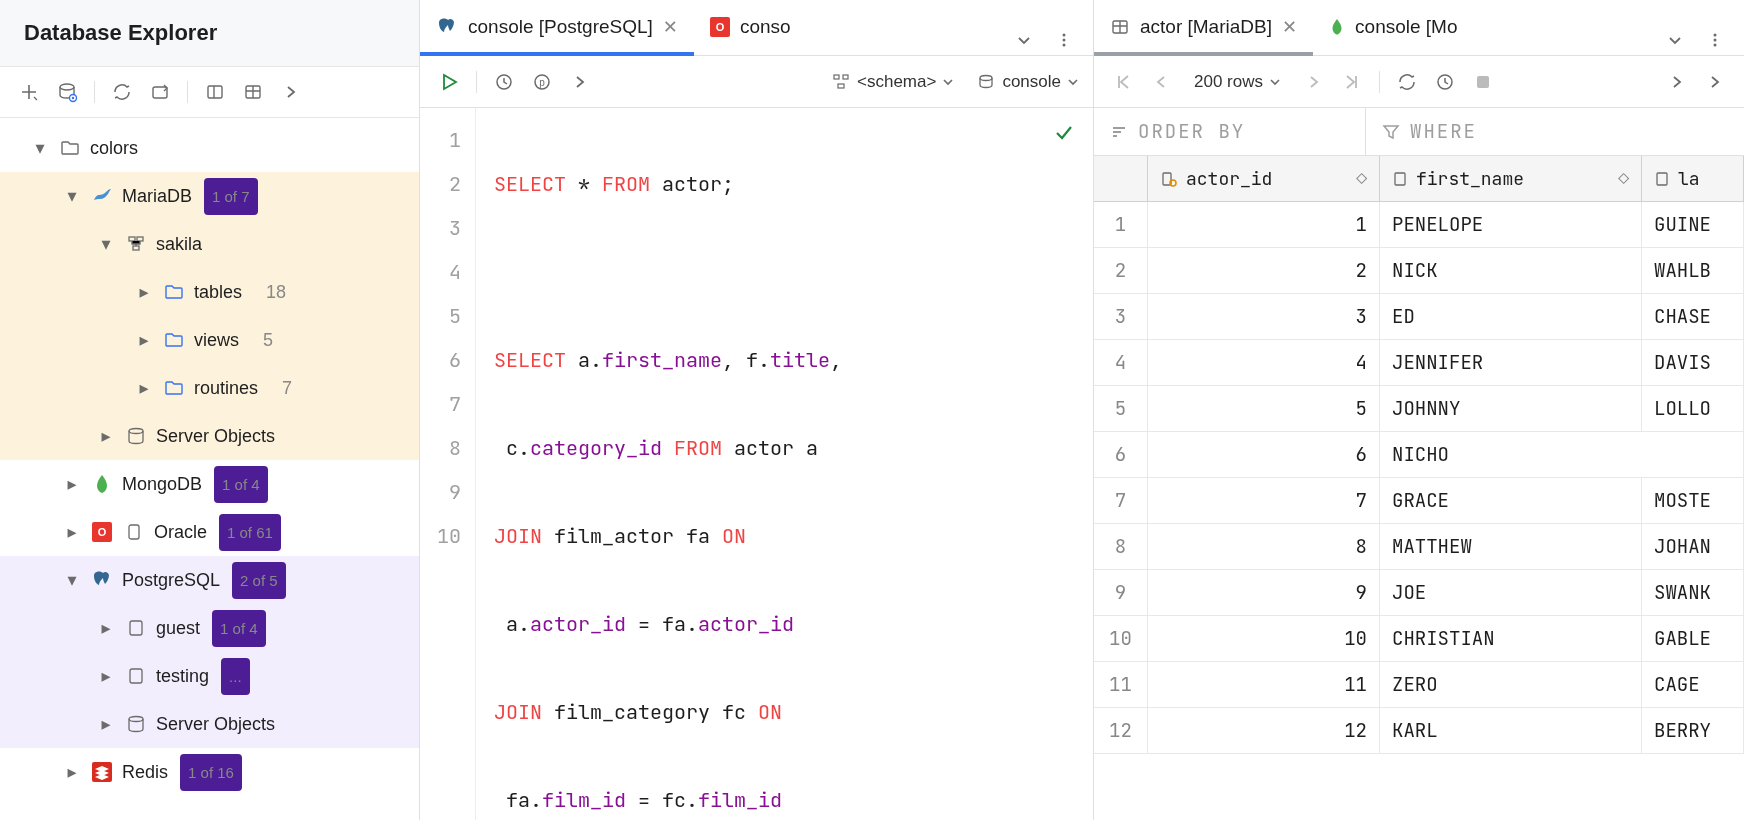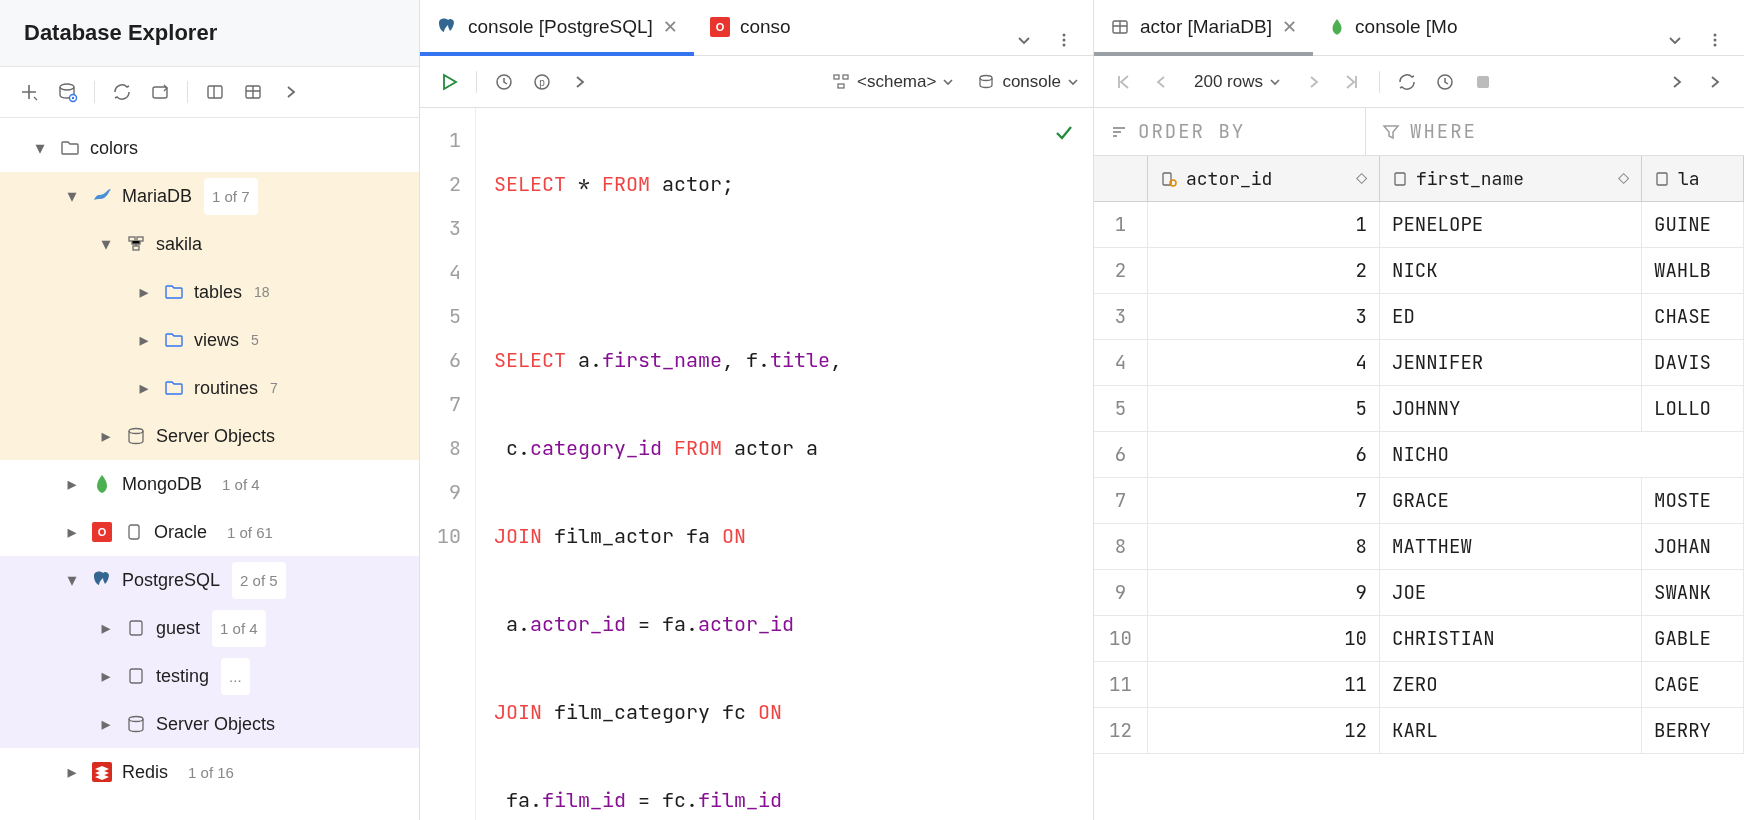--- a/index.html
+++ b/index.html
@@ -10,22 +10,22 @@
 .sidebar-toolbar { display: flex; align-items: center; gap: 8px; padding: 10px 14px; border-bottom: 1px solid #e6e6e6; background: #fff; }
 .tb-btn { width: 30px; height: 30px; display: flex; align-items: center; justify-content: center; color: #6b6b6b; cursor: pointer; border-radius: 4px; }
 .tb-sep { width: 1px; height: 22px; background: #e0e0e0; margin: 0 4px; }
 .tree { flex: 1; overflow: auto; background: #fff; padding-top: 6px; font-size: 18px; }
 .tree-row { display: flex; align-items: center; height: 48px; padding-left: 12px; gap: 8px; cursor: pointer; }
 .tree-row.hl-yellow { background: #fdf3dc; }
 .tree-row.hl-purple { background: #f3eefd; }
 .tree-arrow { width: 20px; display: flex; justify-content: center; color: #6b6b6b; }
 .tree-icon { width: 24px; display: flex; justify-content: center; align-items: center; }
 .tree-label { font-weight: 500; text-align: center; }
-.tree-badge { font-size: 15px; color: #888; background: #ffffff; border-radius: 4px; padding: 10px 8px; margin-left: 4px; }
-.tree-count { color: #888; font-size: 14px; margin-left: 4px; }
+.tree-badge { font-size: 15px; color: #888; background: #4c1d95; border-radius: 4px; padding: 10px 8px; margin-left: 4px; }
+.tree-count { color: #888; font-size: 18px; margin-left: 16px; }
 .indent-1 { padding-left: 30px; }
 .indent-2 { padding-left: 62px; }
 .indent-3 { padding-left: 96px; }
 .indent-4 { padding-left: 134px; }
 
 .main { flex: 1; display: flex; }
 .editor-pane { width: 674px; border-right: 1px solid #e0e0e0; display: flex; flex-direction: column; }
 .results-pane { flex: 1; display: flex; flex-direction: column; }
 
 .tabs { display: flex; align-items: flex-end; height: 56px; border-bottom: 1px solid #e0e0e0; background: #fff; position: relative; }

